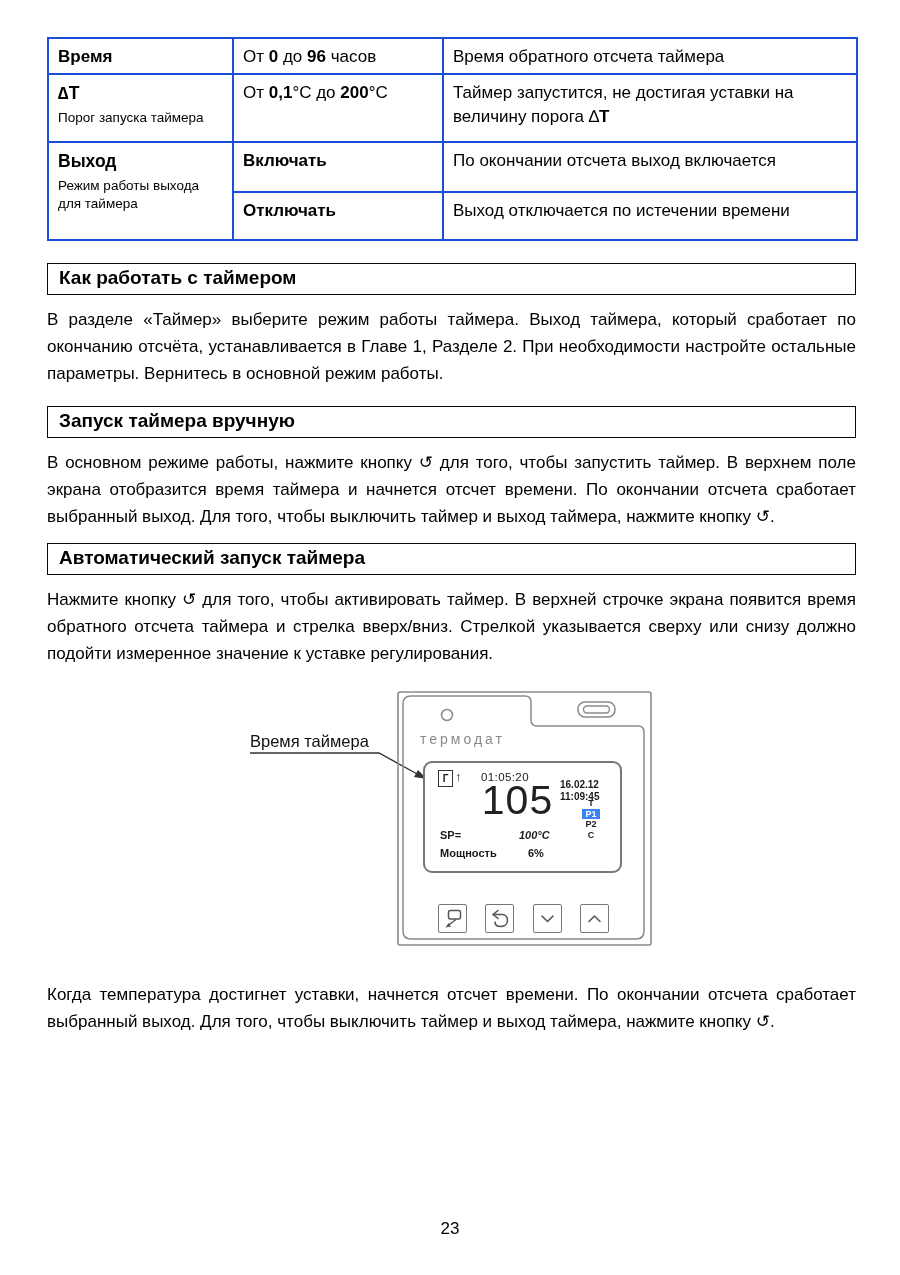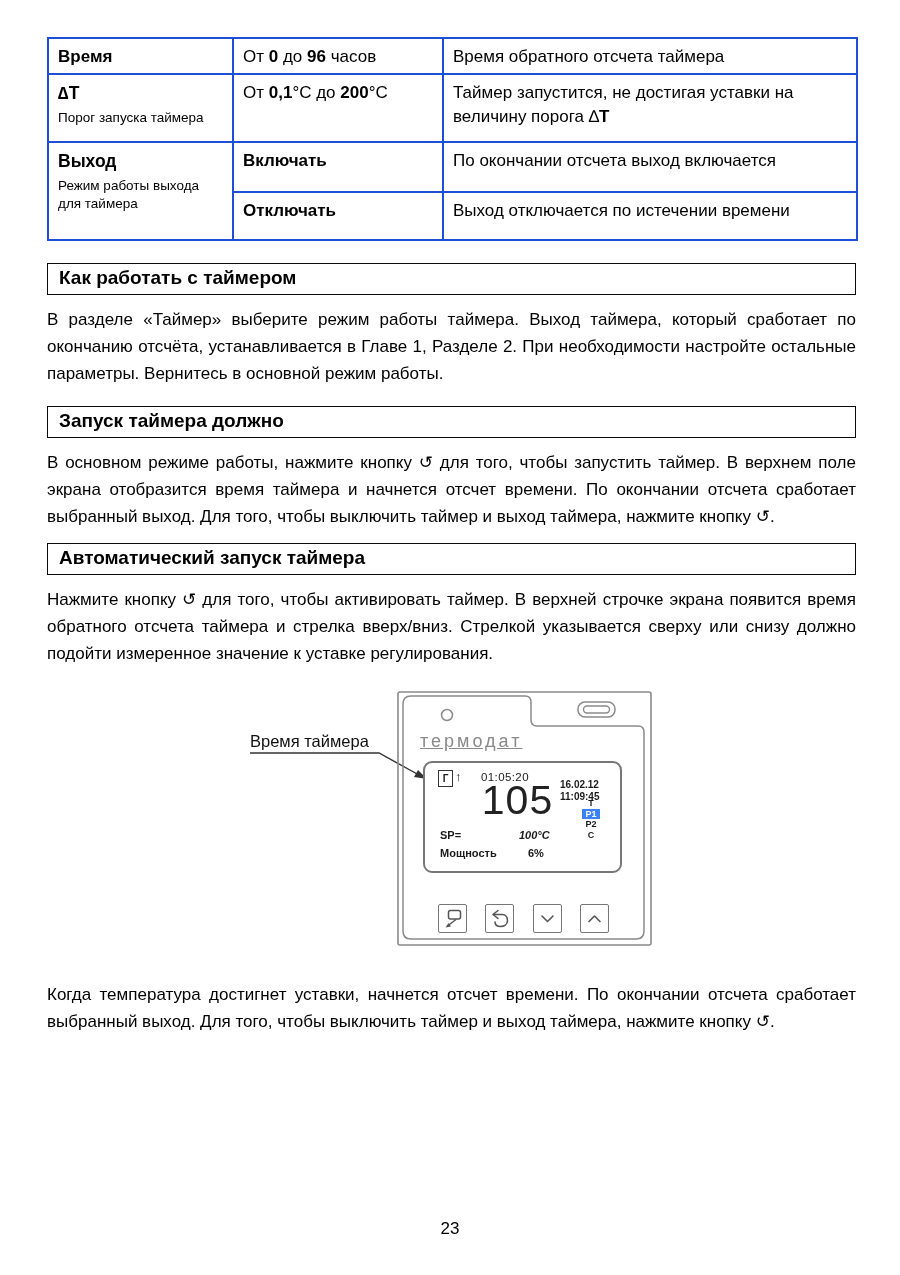--- a/index.html
+++ b/index.html
@@ -35,23 +35,22 @@
   p.closing{margin-top:30px;}
 
   
   .figure{position:relative;height:262px;margin-top:22px;}
   .callout-label{position:absolute;left:203px;top:43px;font-size:16.5px;color:#111;}
   .callout-svg{position:absolute;left:0;top:0;width:809px;height:262px;pointer-events:none;}
 
   .device{position:absolute;left:350px;top:2px;width:255px;height:255px;}
   .device-svg{position:absolute;left:0;top:0;width:255px;height:255px;}
   .brand{
-    position:absolute;left:23px;top:40px;font-size:18px;color:#8a8a8a;
+    position:absolute;left:23px;top:40px;font-size:14px;color:#8a8a8a;
     letter-spacing:3px;
-    text-decoration:underline;
   }
   .screen{
     position:absolute;left:26px;top:70px;width:195px;height:108px;
     border:2px solid #777;border-radius:9px;background:#fff;color:#1a1a1a;
   }
   .mode-box{
     position:absolute;left:13px;top:7px;width:13px;height:15px;
     border:1.5px solid #333;font-size:10px;font-weight:bold;
     display:flex;align-items:center;justify-content:center;
   }
@@ -122,21 +121,21 @@
       <tr style="height:48px;">
         <td class="optname">Отключать</td>
         <td>Выход отключается по истечении времени</td>
       </tr>
     </tbody>
   </table>
 
   <div class="section-title s1">Как работать с таймером</div>
   <p class="body-text">В разделе «Таймер» выберите режим работы таймера. Выход таймера, который сработает по окончанию отсчёта, устанавливается  в Главе 1, Разделе 2. При необходимости настройте остальные параметры. Вернитесь в основной режим работы.</p>
 
-  <div class="section-title s2">Запуск таймера должно</div>
+  <div class="section-title s2">Запуск таймера вручную</div>
   <p class="body-text">В основном режиме работы, нажмите кнопку ↺ для того, чтобы запустить таймер. В верхнем поле экрана отобразится время таймера и  начнется отсчет времени. По окончании отсчета сработает выбранный выход.  Для того, чтобы выключить таймер и выход таймера, нажмите кнопку ↺.</p>
 
   <div class="section-title s3">Автоматический запуск таймера</div>
   <p class="body-text">Нажмите кнопку ↺ для того, чтобы активировать таймер. В верхней строчке экрана появится время обратного отсчета таймера и стрелка вверх/вниз. Стрелкой указывается сверху или снизу должно подойти измеренное значение к уставке регулирования.</p>
 
   <div class="figure">
 
     <svg class="callout-svg" viewBox="0 0 809 262">
       <path d="M203 64 H332 L372 86" fill="none" stroke="#333" stroke-width="1.4"></path>
       <polygon points="380,90 367,88 371,81" fill="#333"></polygon>

